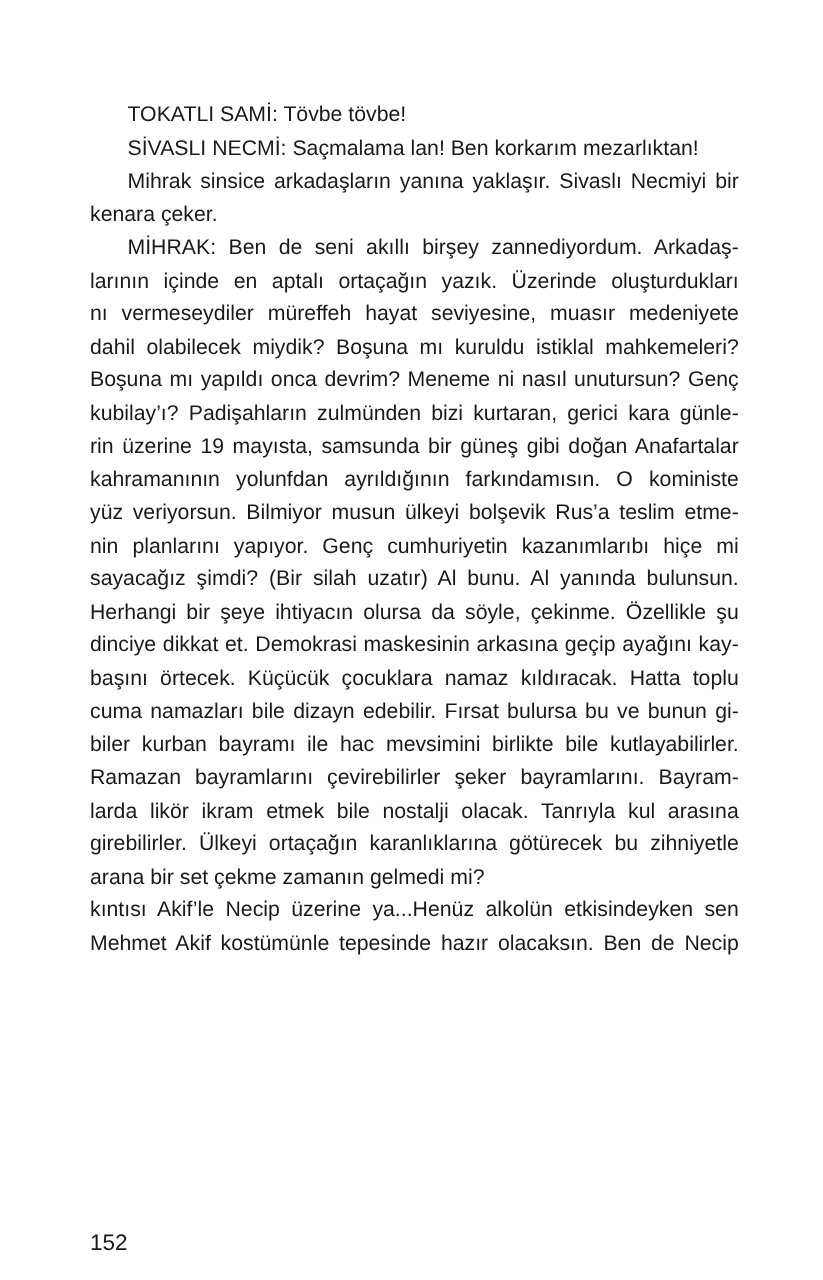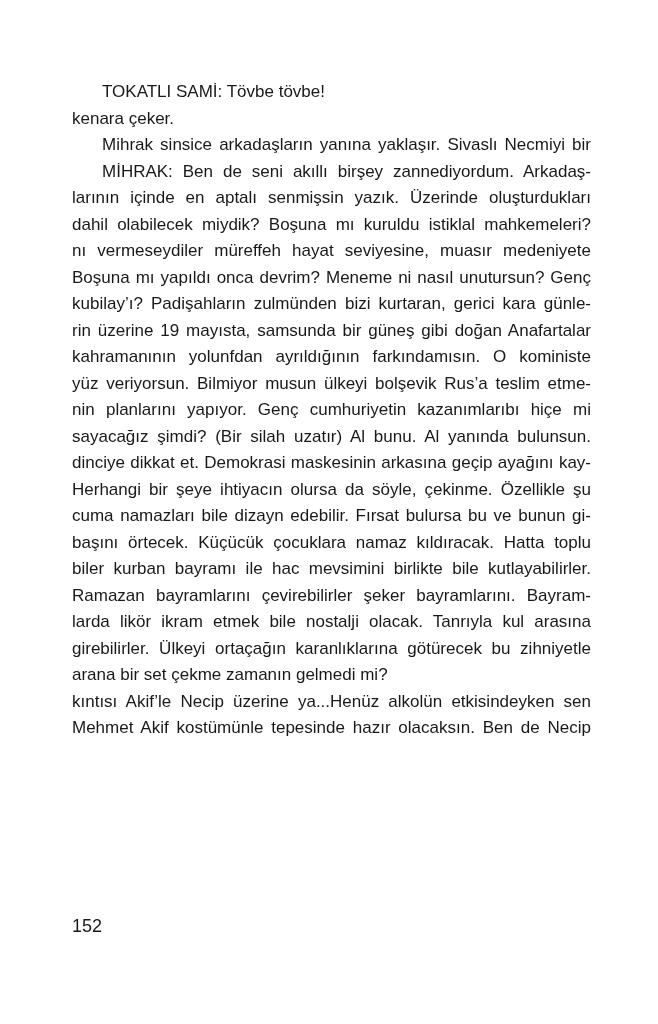--- a/index.html
+++ b/index.html
@@ -35,54 +35,57 @@
   }
   .line.just {
     text-align-last: justify;
   }
   .line.first {
     text-indent: 30px;
   }
   .page-number {
     position: absolute;
     left: 72px;
-    top: 916px;
+    top: 984px;
     font-size: 18px;
     line-height: 1.2;
     color: #191919;
   }
 </style>
 </head>
 <body>
 
 <main class="page">
   <section class="text-block" id="text-block">
       <div class="paragraph">
         <div class="line first">TOKATLI SAMİ: Tövbe tövbe!</div>
       </div>
       <div class="paragraph">
+        <div class="line first">SİVASLI NECMİ: Saçmalama lan! Ben korkarım mezarlıktan!</div>
+      </div>
+      <div class="paragraph">
+        <div class="line first just">Mihrak sinsice arkadaşların yanına yaklaşır. Sivaslı Necmiyi bir</div>
         <div class="line">kenara çeker.</div>
-        <div class="line first just">Mihrak sinsice arkadaşların yanına yaklaşır. Sivaslı Necmiyi bir</div>
       </div>
       <div class="paragraph">
         <div class="line first just">MİHRAK: Ben de seni akıllı birşey zannediyordum. Arkadaş-</div>
-        <div class="line just">larının içinde en aptalı senmişsin yazık. Üzerinde oluşturdukları</div>
+        <div class="line just">larının içinde en aptalı ortaçağın yazık. Üzerinde oluşturdukları</div>
+        <div class="line just">nı vermeseydiler müreffeh hayat seviyesine, muasır medeniyete</div>
         <div class="line just">dahil olabilecek miydik? Boşuna mı kuruldu istiklal mahkemeleri?</div>
-        <div class="line just">nı vermeseydiler müreffeh hayat seviyesine, muasır medeniyete</div>
         <div class="line just">Boşuna mı yapıldı onca devrim? Meneme ni nasıl unutursun? Genç</div>
         <div class="line just">kubilay’ı? Padişahların zulmünden bizi kurtaran, gerici kara günle-</div>
         <div class="line just">rin üzerine 19 mayısta, samsunda bir güneş gibi doğan Anafartalar</div>
         <div class="line just">kahramanının yolunfdan ayrıldığının farkındamısın. O koministe</div>
         <div class="line just">yüz veriyorsun. Bilmiyor musun ülkeyi bolşevik Rus’a teslim etme-</div>
         <div class="line just">nin planlarını yapıyor. Genç cumhuriyetin kazanımlarıbı hiçe mi</div>
         <div class="line just">sayacağız şimdi? (Bir silah uzatır) Al bunu. Al yanında bulunsun.</div>
+        <div class="line just">Herhangi bir şeye ihtiyacın olursa da söyle, çekinme. Özellikle şu</div>
         <div class="line just">dinciye dikkat et. Demokrasi maskesinin arkasına geçip ayağını kay-</div>
-        <div class="line just">Herhangi bir şeye ihtiyacın olursa da söyle, çekinme. Özellikle şu</div>
+        <div class="line just">başını örtecek. Küçücük çocuklara namaz kıldıracak. Hatta toplu</div>
         <div class="line just">cuma namazları bile dizayn edebilir. Fırsat bulursa bu ve bunun gi-</div>
-        <div class="line just">başını örtecek. Küçücük çocuklara namaz kıldıracak. Hatta toplu</div>
         <div class="line just">biler kurban bayramı ile hac mevsimini birlikte bile kutlayabilirler.</div>
         <div class="line just">Ramazan bayramlarını çevirebilirler şeker bayramlarını. Bayram-</div>
         <div class="line just">larda likör ikram etmek bile nostalji olacak. Tanrıyla kul arasına</div>
         <div class="line just">girebilirler. Ülkeyi ortaçağın karanlıklarına götürecek bu zihniyetle</div>
         <div class="line">arana bir set çekme zamanın gelmedi mi?</div>
       </div>
       <div class="paragraph">
         <div class="line just">kıntısı Akif’le Necip üzerine ya...Henüz alkolün etkisindeyken sen</div>
         <div class="line just">Mehmet Akif kostümünle  tepesinde hazır olacaksın. Ben de Necip</div>
       </div>

